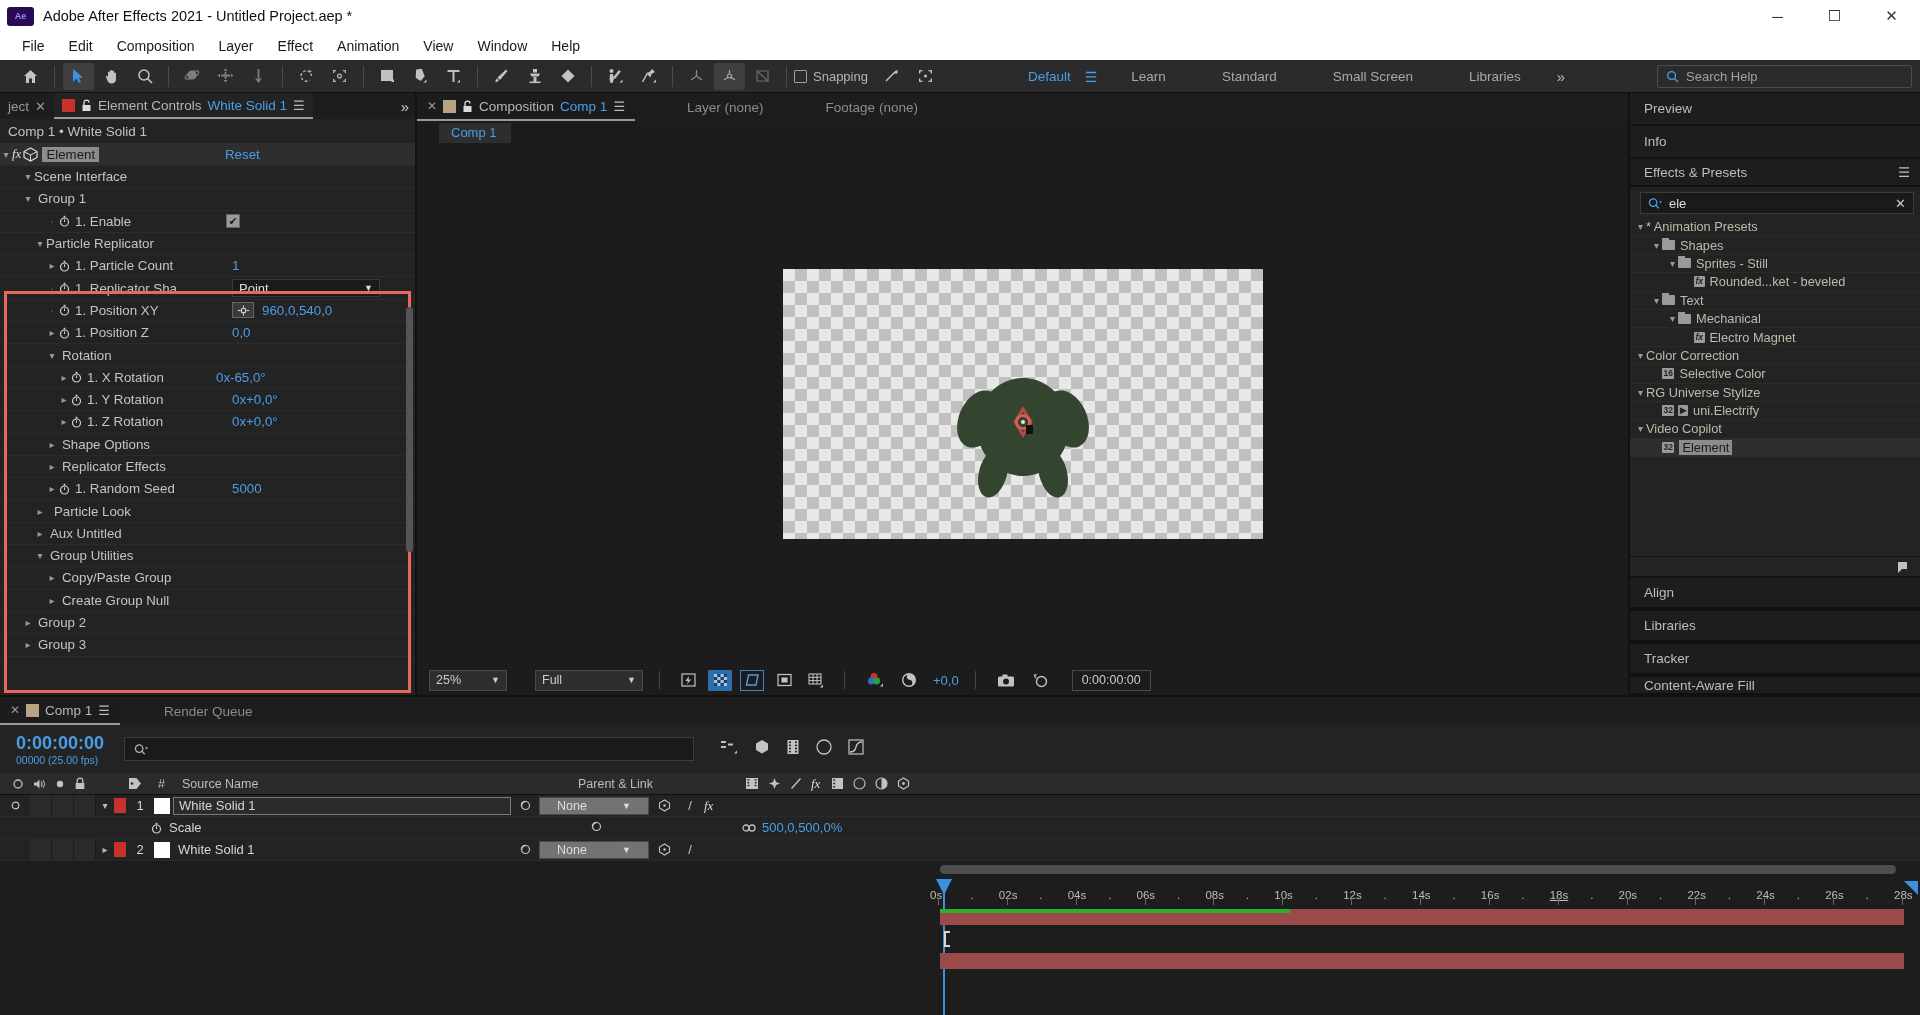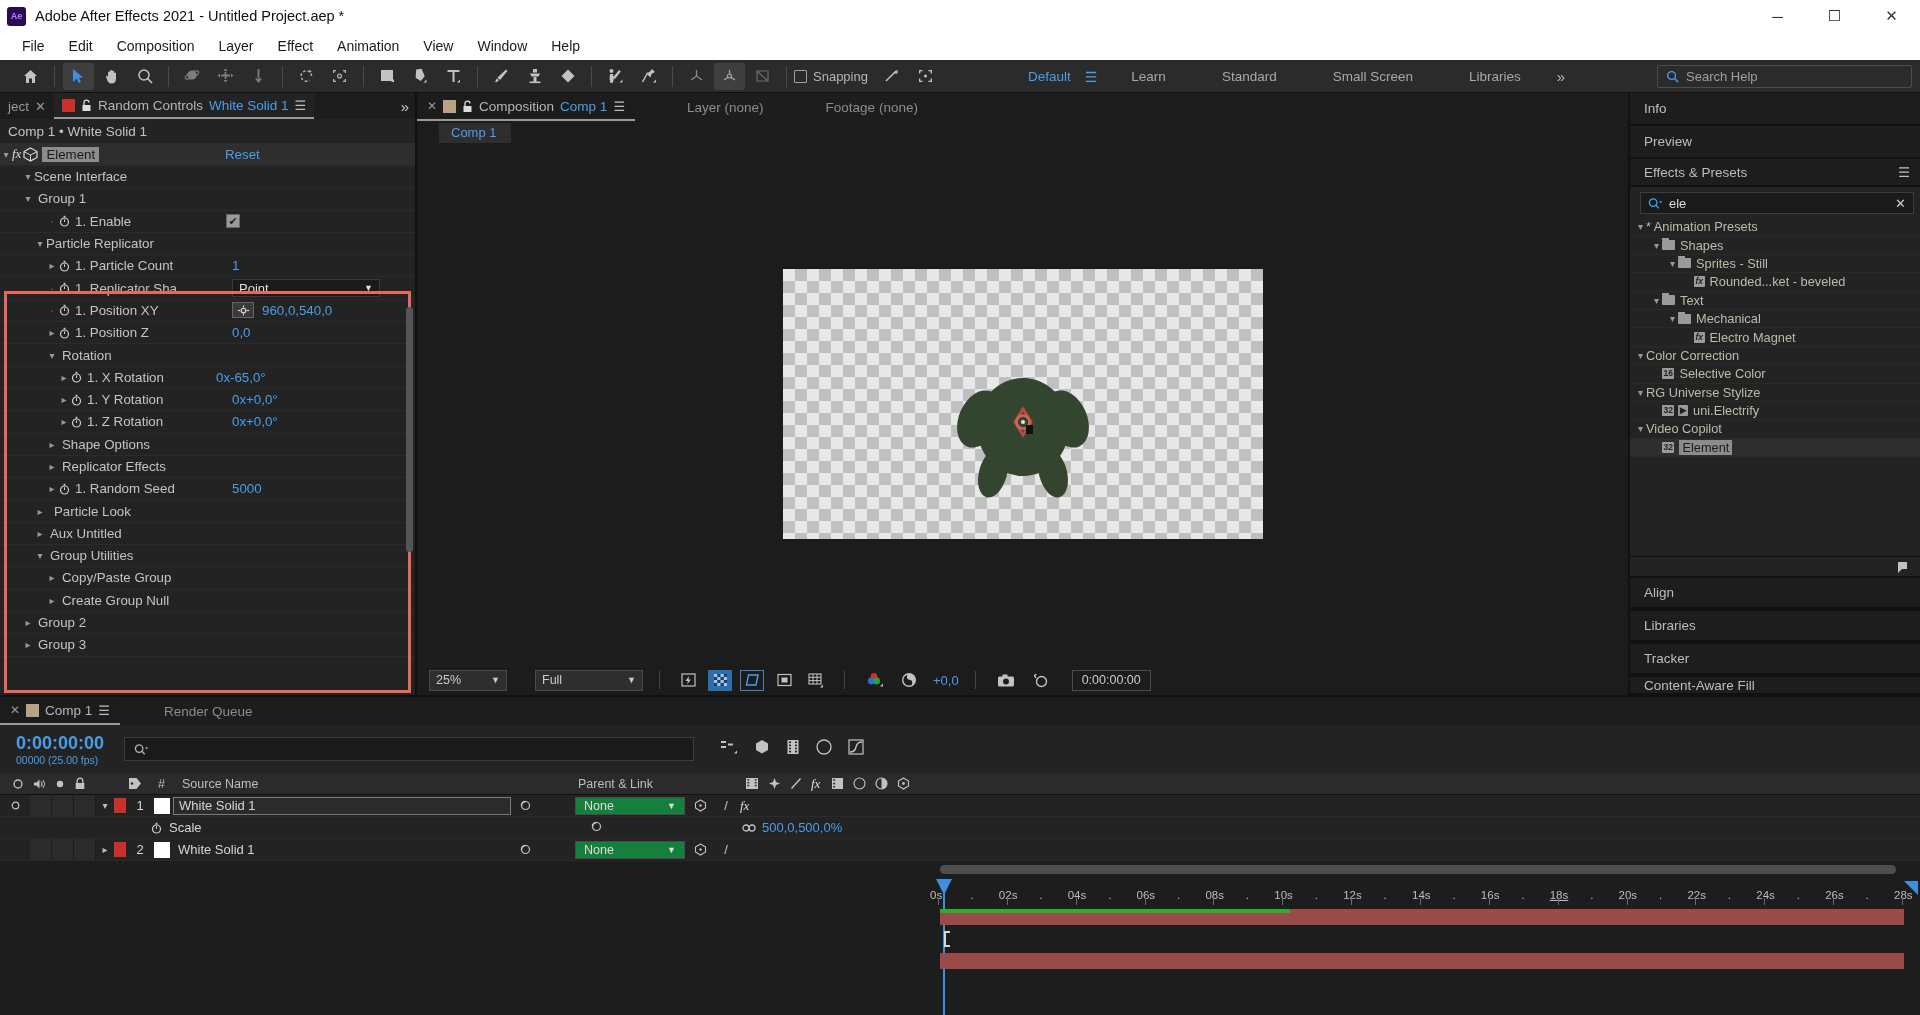--- a/index.html
+++ b/index.html
@@ -2,21 +2,21 @@
 <html><head>
 <meta charset="utf-8">
 <style>
   * { box-sizing: border-box; margin:0; padding:0; }
   html,body { width:1920px; height:1015px; overflow:hidden; background:#1a1a1a;
     font-family:"Liberation Sans", sans-serif; color:#c8c8c8; -webkit-font-smoothing:antialiased; }
   .app { position:relative; width:1920px; height:1015px; background:#232323; }
 
   
   .titlebar { height:32px; background:#ffffff; display:flex; align-items:center; position:relative; }
-  .ae-logo { width:19px; height:19px; margin-left:7px; background:#2a0a52; border-radius:3px;
+  .ae-logo { width:27px; height:19px; margin-left:7px; background:#2a0a52; border-radius:3px;
              color:#9a8cff; font-size:9px; font-weight:bold; display:flex; align-items:center; justify-content:center;
              font-family:"Liberation Sans", sans-serif; }
   .title-text { margin-left:9px; font-size:14.5px; color:#111; }
   .win-btns { position:absolute; right:0; top:0; height:32px; display:flex; }
   .win-btn { width:57px; height:32px; display:flex; align-items:center; justify-content:center;
              font-size:15px; color:#333; }
 
   
   .menubar { height:28px; background:#ffffff; display:flex; align-items:center; padding-left:10px; gap:0; }
   .menu-item { font-size:14px; color:#1a1a1a; padding:3px 12px; border-radius:2px; }
@@ -130,22 +130,22 @@
   .tc-sub { color:#4a9ee8; font-size:10.5px; }
   .tl-search { width:570px; height:24px; background:#1a1a1a; border:1px solid #3c3c3c; margin-left:20px;
                display:flex; align-items:center; padding:0 9px; gap:7px; font-size:13px; color:#aaa; }
   .tl-icons { display:flex; align-items:center; gap:16px; margin-left:26px; color:#c0c0c0; }
   .tl-header { height:22px; background:#2b2b2b; display:flex; align-items:center; font-size:12.5px; color:#bdbdbd;
                border-bottom:1px solid #111; }
   .layer-row { height:22px; display:flex; align-items:center; font-size:13px; color:#d5d5d5;
                border-bottom:1px solid #2a2a2a; background:#232323; }
   .lname-box { border:1px solid #7a7a7a; background:#2b2b2b; height:18px; display:flex; align-items:center;
                padding:0 5px; }
-  .parent-dd { width:110px; height:18px; background:#15803d; border:1px solid #4a4a4a; display:flex;
-               align-items:center; justify-content:space-between; padding:0 8px; font-size:12.5px; color:#ddd;margin-left:36px; }
+  .parent-dd { width:110px; height:18px; background:#737373; border:1px solid #4a4a4a; display:flex;
+               align-items:center; justify-content:space-between; padding:0 17px; font-size:12.5px; color:#ddd; }
   .tl-graph { flex:1; background:#1d1d1d; position:relative; }
   .tick { position:absolute; top:10px; font-size:11.5px; color:#bdbdbd; }
   .tickmark { position:absolute; bottom:0; width:1px; height:7px; background:#6a6a6a; }
   .scrollbar-h { height:9px; background:#4e4e4e; border-radius:5px; }
 </style>
 </head>
 <body>
 
 <div class="app">
 
@@ -369,21 +369,21 @@
         <div class="ptab" style="color:#9a9a9a">
           <span>ject</span>
           <span class="x">✕</span>
         </div>
         <div class="ptab active">
           <span class="sw-red"></span>
           <svg width="11" height="13" viewBox="0 0 11 13">
               <path d="M3 6 V3.6a2.5 2.5 0 015 0" fill="none" stroke="#ddd" stroke-width="1.3"></path>
               <rect x="1.5" y="6" width="8" height="6" fill="#ddd"></rect>
             </svg>
-          <span>Random Controls</span>
+          <span>Element Controls</span>
           <span class="ec-title-blue">White Solid 1</span>
           <span class="hamb">☰</span>
         </div>
         <span class="panel-dblchev">»</span>
       </div>
       <div class="ec-sub">Comp 1 • White Solid 1</div>
 
       <div class="ec-body">
 
         <div class="prow hdr" style="height:23px">
@@ -726,22 +726,22 @@
           <svg width="17" height="15" viewBox="0 0 17 15">
               <circle cx="9.5" cy="8.5" r="5" fill="none" stroke="#c2c2c2" stroke-width="1.4"></circle>
               <path d="M4 5 Q1 2 4.5 1.5" fill="none" stroke="#c2c2c2" stroke-width="1.4"></path>
             </svg>
         </div>
         <div class="tcbox">0:00:00:00</div>
       </div>
     </div>
 
     <div class="rightpanel">
+      <div class="rp-header" style="height:33px">Preview</div>
       <div class="rp-header" style="height:33px">Info</div>
-      <div class="rp-header" style="height:33px">Preview</div>
       <div class="rp-header" style="height:28px">
         <span>Effects &amp; Presets</span>
         <span class="hb">☰</span>
       </div>
       <div class="ep-search">
         <svg width="14" height="13" viewBox="0 0 15 13">
             <circle cx="5.5" cy="5.5" r="4" fill="none" stroke="#4a9ee8" stroke-width="1.4"></circle>
             <line x1="8.5" y1="8.5" x2="11.5" y2="11.5" stroke="#4a9ee8" stroke-width="1.5"></line>
             <path d="M12 4 l3 0 -1.5 2.5z" fill="#4a9ee8"></path>
           </svg>

